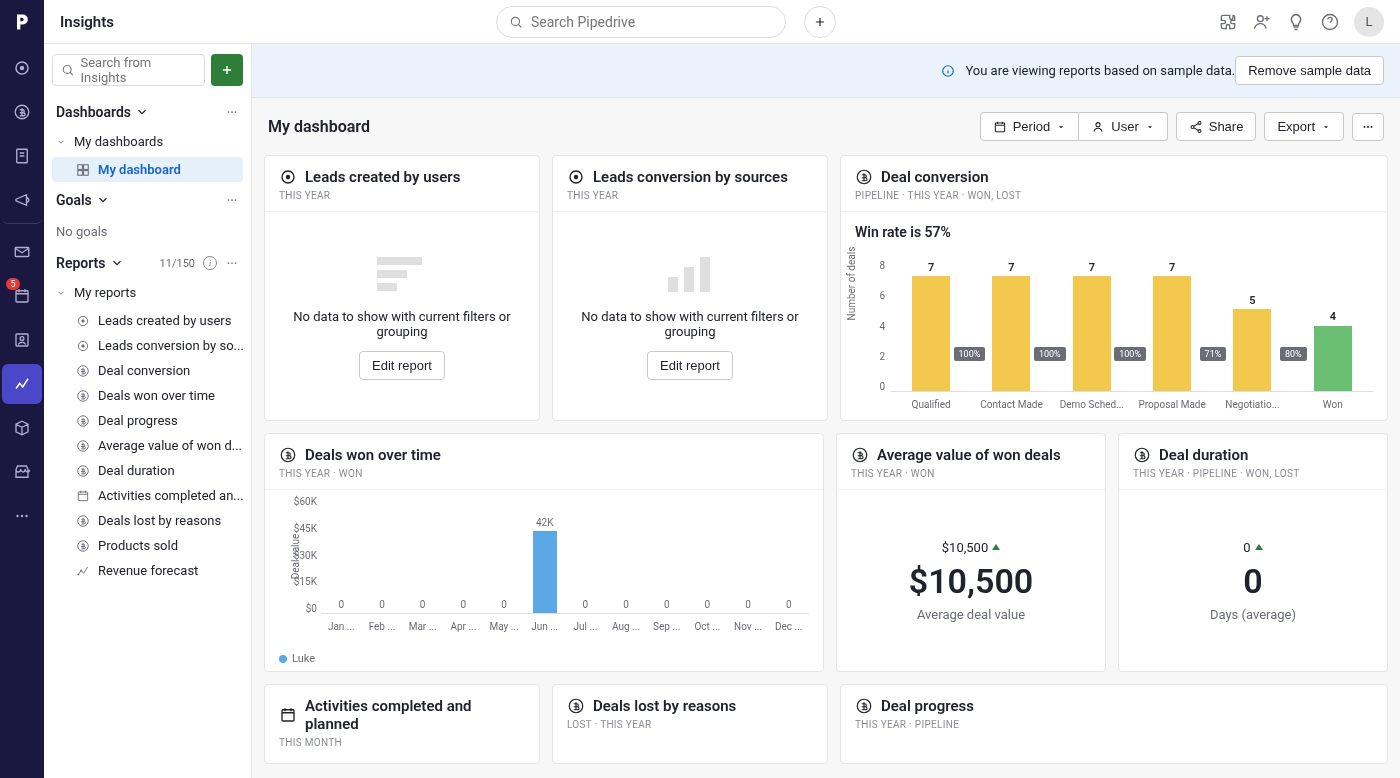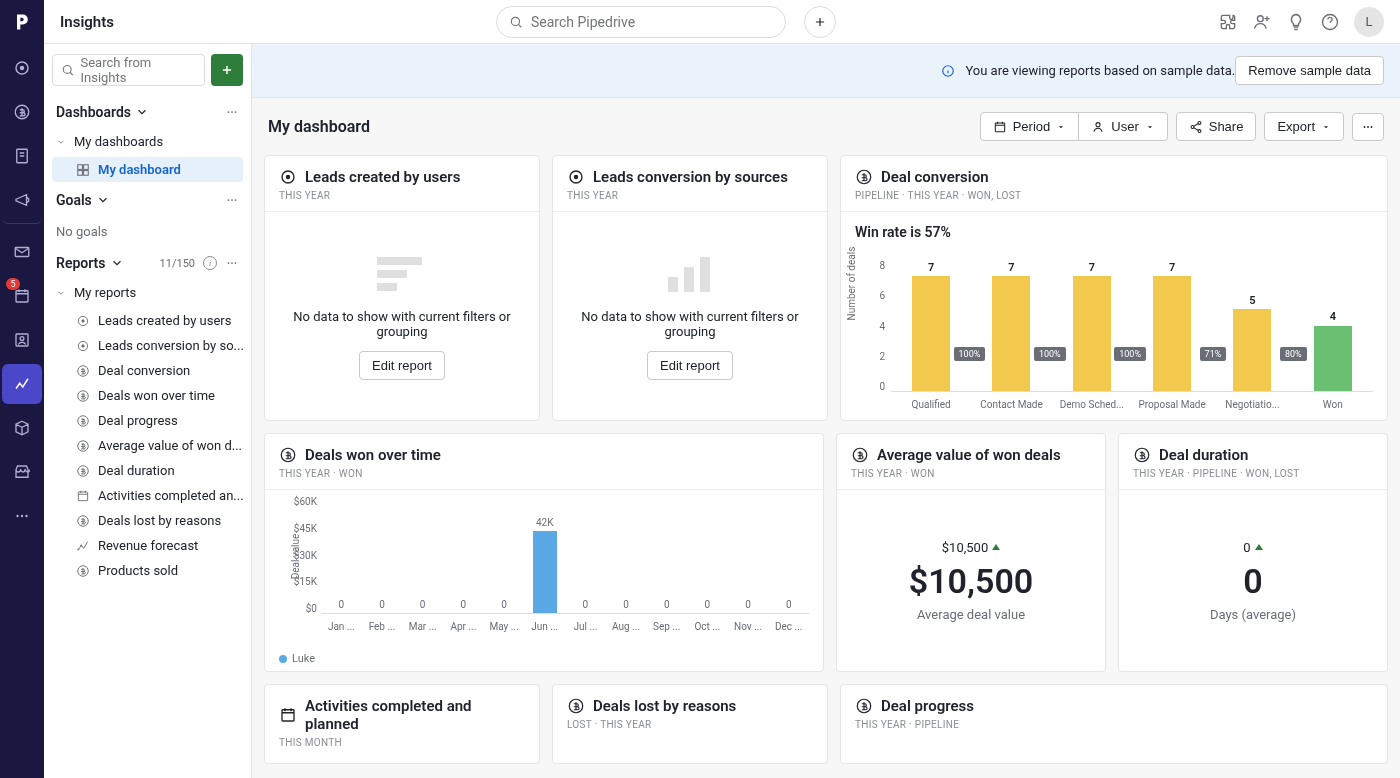--- a/index.html
+++ b/index.html
@@ -360,32 +360,32 @@
             </div>
             <div class="sb-leaf">
               <svg class="icon-sm ricon" viewBox="0 0 24 24" fill="none" stroke="currentColor" stroke-width="1.6">
                 <circle cx="12" cy="12" r="9"></circle>
                 <path d="M12 7v10M9 9h4a2 2 0 010 4H9h5a2 2 0 010 4H9"></path>
               </svg>
               <span>Deals lost by reasons</span>
             </div>
             <div class="sb-leaf">
               <svg class="icon-sm ricon" viewBox="0 0 24 24" fill="none" stroke="currentColor" stroke-width="1.6">
+                <circle cx="12" cy="12" r="9"></circle>
+                <path d="M12 7v10M9 9h4a2 2 0 010 4H9h5a2 2 0 010 4H9"></path>
+              </svg>
+              <span>Products sold</span>
+            </div>
+            <div class="sb-leaf">
+              <svg class="icon-sm ricon" viewBox="0 0 24 24" fill="none" stroke="currentColor" stroke-width="1.6">
                 <path d="M4 18l5-7 4 5 7-11"></path>
                 <circle cx="4" cy="18" r="1"></circle>
                 <circle cx="9" cy="11" r="1"></circle>
               </svg>
               <span>Revenue forecast</span>
-            </div>
-            <div class="sb-leaf">
-              <svg class="icon-sm ricon" viewBox="0 0 24 24" fill="none" stroke="currentColor" stroke-width="1.6">
-                <circle cx="12" cy="12" r="9"></circle>
-                <path d="M12 7v10M9 9h4a2 2 0 010 4H9h5a2 2 0 010 4H9"></path>
-              </svg>
-              <span>Products sold</span>
             </div>
           </div>
       </div>
 
       <div class="content">
         <div class="notice">
           <div class="notice-l">
             <svg class="icon-sm notice-i" viewBox="0 0 24 24" fill="none" stroke="currentColor" stroke-width="2">
                 <circle cx="12" cy="12" r="9"></circle>
                 <path d="M12 8h.01M12 11v5"></path>

